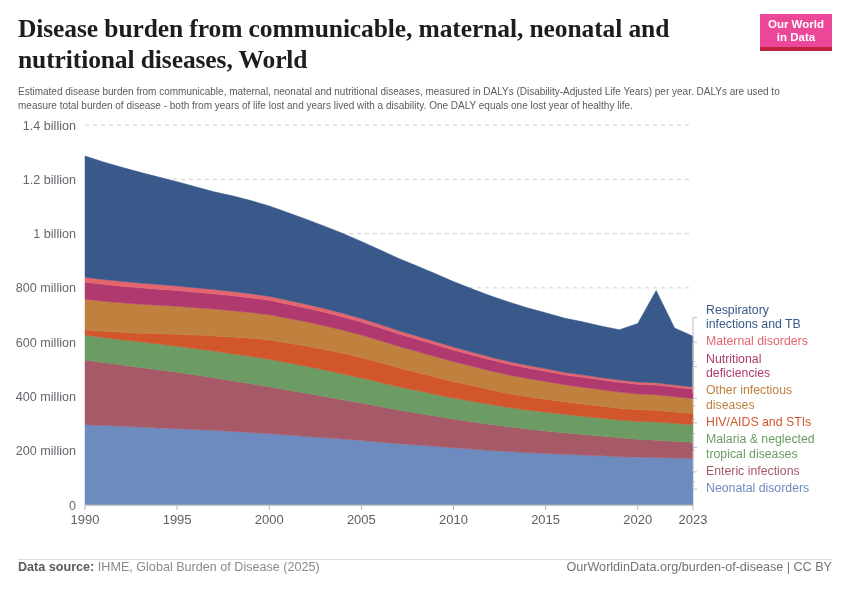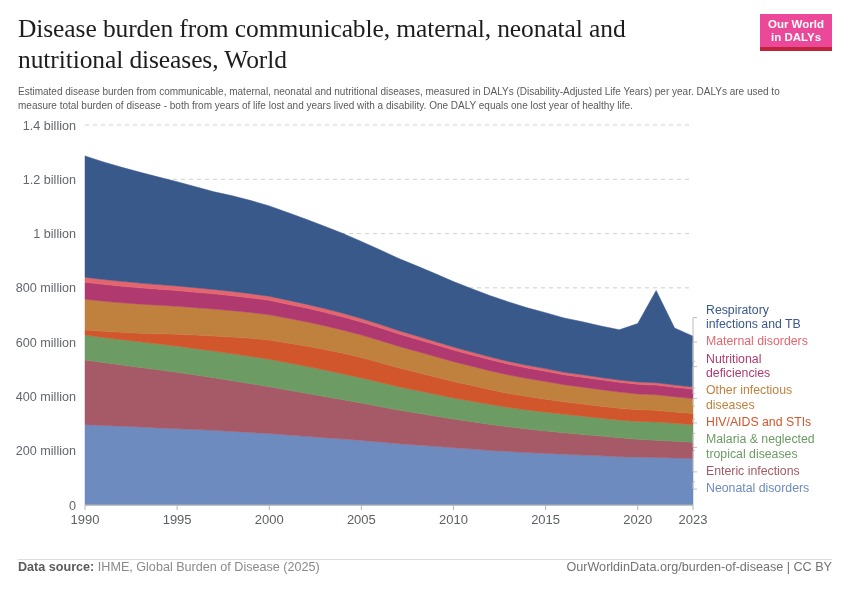--- a/index.html
+++ b/index.html
@@ -25,21 +25,21 @@
 
   
   .header {
     position: relative;
     padding: 14px 18px 0 18px;
   }
   .title {
     font-family: "Liberation Serif", serif;
     font-size: 25.5px;
     line-height: 1.20;
-    font-weight: 400;
+    font-weight: 700;
     color: #1d1d1d;
     letter-spacing: -0.1px;
     margin: 0;
     max-width: 710px;
   }
   .subtitle {
     margin: 10px 0 0 0;
     font-size: 10px;
     line-height: 1.42;
     color: #5b5b5b;
@@ -112,21 +112,21 @@
 </head>
 <body>
 
 <div class="page">
 
   <div class="header">
     <h1 class="title">Disease burden from communicable, maternal, neonatal and nutritional diseases, World</h1>
     <p class="subtitle">Estimated disease burden from communicable, maternal, neonatal and nutritional diseases, measured in DALYs (Disability-Adjusted Life Years) per year. DALYs are used to measure total burden of disease - both from years of life lost and years lived with a disability. One DALY equals one lost year of healthy life.</p>
     <div class="owid-logo">
       <div>Our World</div>
-      <div>in DALYs</div>
+      <div>in Data</div>
     </div>
   </div>
 
   <div class="chart-wrap">
     <svg id="chart-svg" width="850" height="420" viewBox="0 0 850 420">
       <g id="grid-layer">
           <line x1="85" x2="693" y1="391" y2="391" stroke="#cfcfcf" stroke-width="1"></line>
           <line x1="85" x2="693" y1="336.7142857142857" y2="336.7142857142857" stroke="#cfcfcf" stroke-width="1" stroke-dasharray="4 4"></line>
           <line x1="85" x2="693" y1="282.42857142857144" y2="282.42857142857144" stroke="#cfcfcf" stroke-width="1" stroke-dasharray="4 4"></line>
           <line x1="85" x2="693" y1="228.14285714285714" y2="228.14285714285714" stroke="#cfcfcf" stroke-width="1" stroke-dasharray="4 4"></line>

